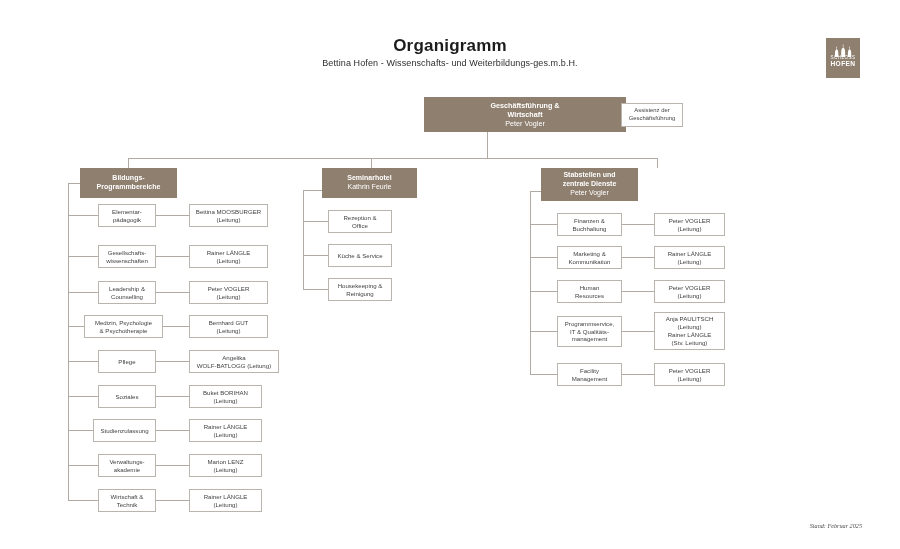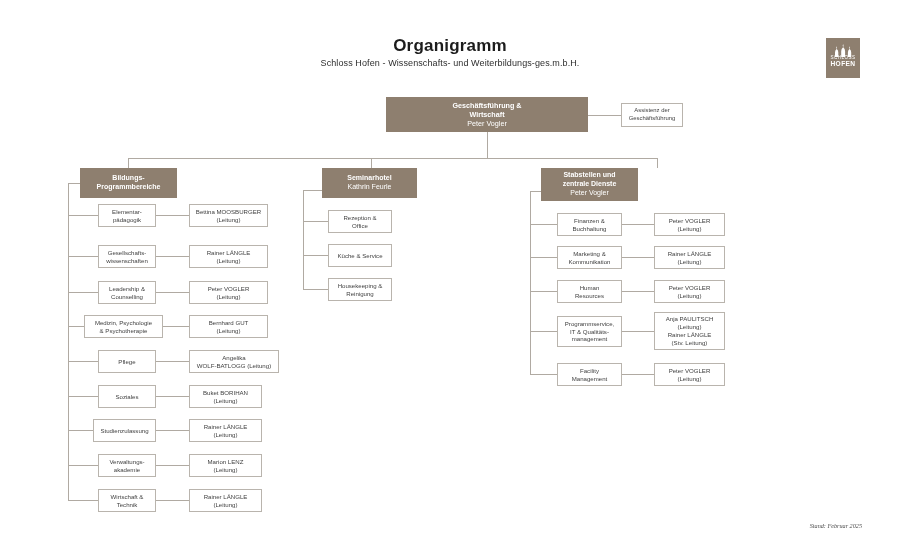--- a/index.html
+++ b/index.html
@@ -44,21 +44,21 @@
   }
   .box-brown{
     background:#8e7f6f;color:#ffffff;
   }
   .box-white{
     background:#ffffff;border:1px solid #b9b4ad;color:#3f3f3f;
   }
   .b-title{font-weight:bold;display:block;}
   .b-sub{display:block;font-weight:normal;}
 
-  .lvl1{font-size:7.2px;}
+  .lvl1{font-size:7.2px;margin-left:38px;}
   .lvl2{font-size:7px;}
   .unit{font-size:6.1px;}
   .person{font-size:6.1px;}
   .assist{font-size:5.9px;}
 
   
   .ln{position:absolute;background:#b0aaa2;}
   .lnv{width:1px;}
   .lnh{height:1px;}
 
@@ -68,21 +68,21 @@
     font-family:"Liberation Serif", serif;font-style:italic;
     font-size:6.2px;color:#4a4a4a;
   }
 </style>
 </head>
 <body>
 
 <div id="canvas">
 
   <div class="title">Organigramm</div>
-  <div class="subtitle">Schloss Hofen - Wissenschafts- und Weiterbildungs-ges.m.b.H.</div>
+  <div class="subtitle">Bettina Hofen - Wissenschafts- und Weiterbildungs-ges.m.b.H.</div>
 
   <div class="logo">
     <svg class="logo-domes" viewBox="0 0 34 13">
       <path d="M9 13 L9 8.4 Q9 6.2 10.6 5.1 Q9.9 3.4 10.6 2.2 Q11.3 3.4 10.8 5.1 Q12.3 6.2 12.3 8.4 L12.3 13 Z" fill="#ffffff"></path>
       <path d="M15.2 13 L15.2 7.3 Q15.2 4.6 17.1 3.3 Q16.3 1.4 17.1 0 Q17.9 1.4 17.2 3.3 Q19.1 4.6 19.1 7.3 L19.1 13 Z" fill="#ffffff"></path>
       <path d="M21.9 13 L21.9 8.4 Q21.9 6.2 23.5 5.1 Q22.8 3.4 23.5 2.2 Q24.2 3.4 23.7 5.1 Q25.2 6.2 25.2 8.4 L25.2 13 Z" fill="#ffffff"></path>
     </svg>
     <div class="logo-txt">
       <span class="l1">SCHLOSS</span>
       <span class="l2">HOFEN</span>

